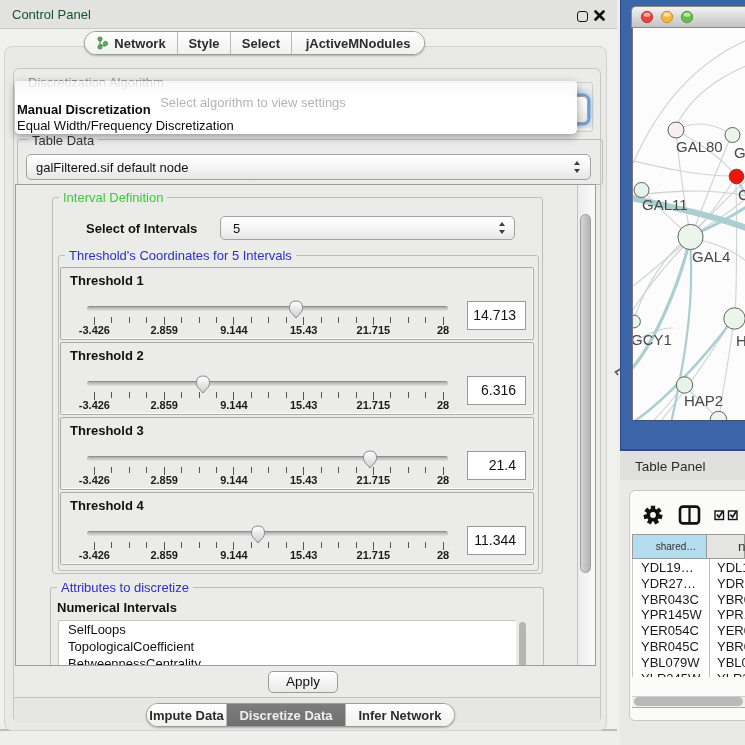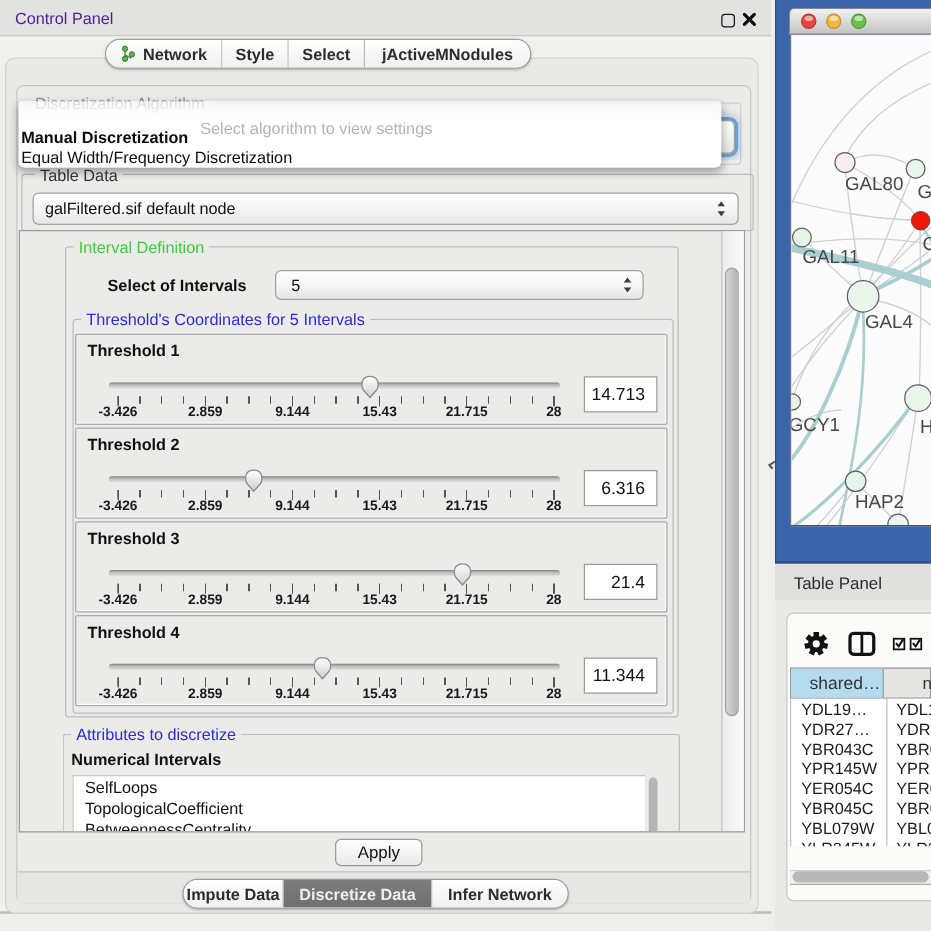--- a/index.html
+++ b/index.html
@@ -45,21 +45,21 @@
   .vbox{position:absolute;left:406px;top:33px;width:48px;height:27px;background:#fff;
         border:1px solid #989898;font-size:14px;color:#111;text-align:right;
         line-height:27px;padding-right:9px;box-sizing:content-box;}
 </style>
 </head>
 <body>
 
 <div class="abs" style="left:0;top:0;width:617px;height:731px;background:#f0f0ee;border-bottom:2px solid #bbbbb9;box-sizing:border-box;"></div>
 
 <div class="abs" style="left:0;top:0;width:617px;height:28px;background:#e2e2e0;border-bottom:1px solid #c9c9c7;"></div>
-<div class="abs" style="left:12px;top:7px;font-size:13px;color:#4c1d95;">Control Panel</div>
+<div class="abs" style="left:12px;top:7px;font-size:13px;color:#14532d;">Control Panel</div>
 <div class="abs" style="left:577px;top:10.5px;width:9px;height:9px;border:1.8px solid #141414;border-radius:3px;"></div>
 <svg class="abs" style="left:594px;top:10px;" width="11" height="11" viewBox="0 0 11 11">
     <path d="M1.5,1.5 L9.5,9.5 M9.5,1.5 L1.5,9.5" stroke="#0c0c0c" stroke-width="2.6" stroke-linecap="round"></path>
   </svg>
 
 <div class="tabgrp" style="left:84px;top:31px;">
   <div class="tseg" style="width:92px;">
     <svg width="13" height="14" viewBox="0 0 13 14" style="margin-right:5px;">
       <path d="M4 3.5 V11 M4 8 L9 10.5" stroke="#7b7b7b" stroke-width="1.2" fill="none"></path>
       <circle cx="4" cy="3" r="2.1" fill="#55b84e" stroke="#2e7d32" stroke-width="0.8"></circle>
@@ -301,21 +301,21 @@
   <line x1="46.5" y1="2" x2="46.5" y2="18.4" stroke="#111" stroke-width="2.2"></line>
   <g stroke="#111" fill="none" stroke-width="1.4">
     <rect x="72" y="6" width="8.5" height="8.5"></rect>
     <rect x="85.5" y="6" width="8.5" height="8.5"></rect>
     <path d="M73.8 9.5 l2.2 2.6 l3.6 -5.6" stroke-width="1.6"></path>
     <path d="M87.3 9.5 l2.2 2.6 l3.6 -5.6" stroke-width="1.6"></path>
   </g>
 </svg>
 
 <div class="abs" style="left:632px;top:534px;width:113px;height:25px;background:#e4e4e2;border:1px solid #9a9a9a;box-sizing:border-box;"></div>
-<div class="abs" style="left:633px;top:535px;width:74px;height:23px;background:#b5dcee;border-right:1px solid #9a9a9a;box-sizing:border-box;text-align:center;text-indent:13px;font-size:14px;color:#333;line-height:23px;">shared…</div>
+<div class="abs" style="left:633px;top:535px;width:74px;height:23px;background:#b5dcee;border-right:1px solid #9a9a9a;box-sizing:border-box;text-align:center;text-indent:13px;font-size:10px;color:#333;line-height:23px;">shared…</div>
 <div class="abs" style="left:738px;top:539px;font-size:13.5px;color:#333;">na</div>
 
 <div class="abs" style="left:632px;top:559px;width:113px;height:118px;background:#fff;overflow:hidden;border-left:1px solid #c6c6c6;">
   <div style="position:absolute;left:76px;top:0;width:1px;height:137px;background:#bfbfbf;"></div>
   <div style="position:absolute;left:8px;top:1px;font-size:13px;color:#1a1a1a;line-height:15.8px;white-space:pre;">YDL19…
 YDR27…
 YBR043C
 YPR145W
 YER054C
 YBR045C

